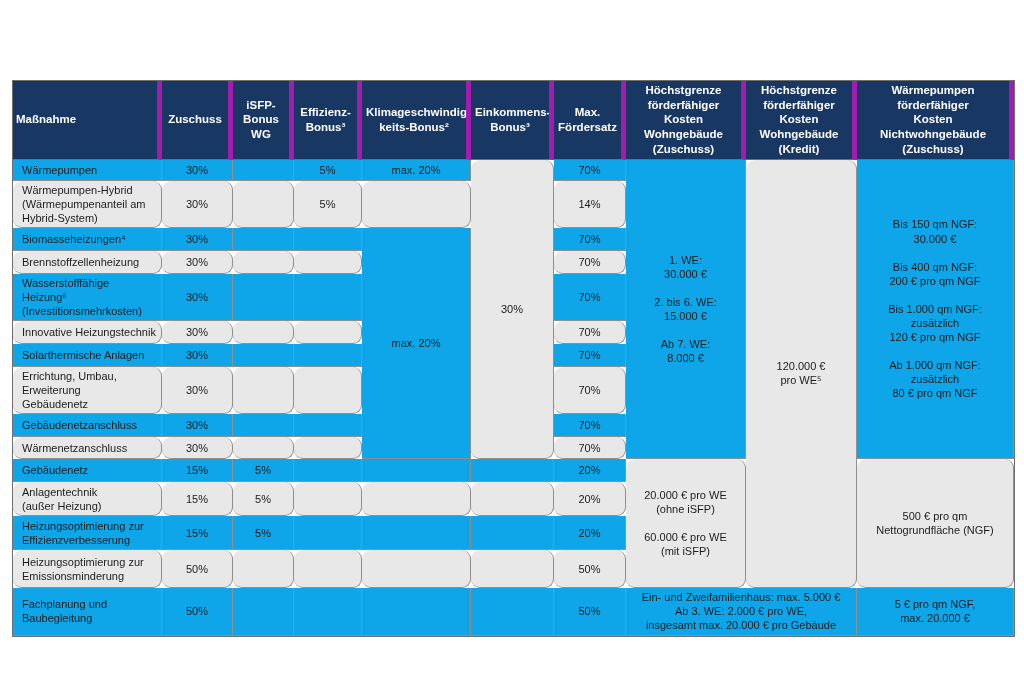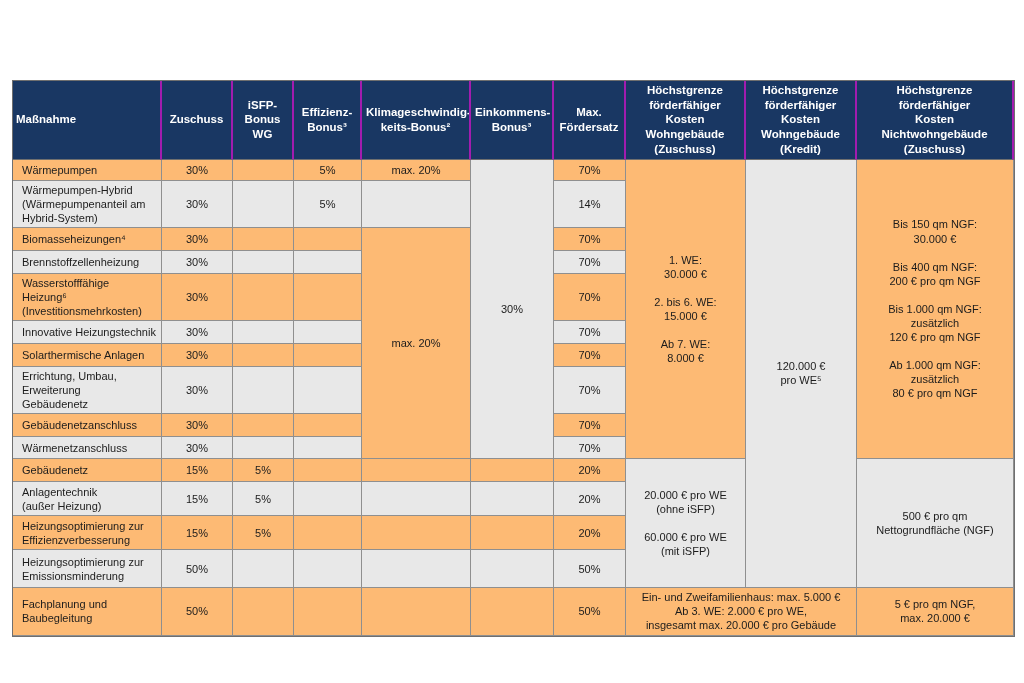--- a/index.html
+++ b/index.html
@@ -14,26 +14,26 @@
   }
   th,td{
     border-right:1px solid #8f8f8f;border-bottom:1px solid #8f8f8f;
     vertical-align:middle;text-align:center;
     font-size:11px;line-height:1.28;color:#1c1c1c;
     white-space:pre-line;padding:2px 4px;overflow:hidden;
     box-sizing:border-box;
   }
   th{
     background:#193763;color:#ffffff;font-weight:bold;font-size:11.5px;
-    border-right:2px solid #a21caf;border-bottom:1px solid #6f6f6f;
+    border-right:5px solid #a21caf;border-bottom:1px solid #6f6f6f;
   }
   th.first{text-align:left;padding-left:3px;}
   td.name{text-align:left;padding-left:9px;}
-  .w{background:#fdba74;}
-  .g{background:#e8e8e8;}
+  .w{background:#0ea5e9;}
+  .g{background:#e8e8e8;border-radius:9px;}
 </style>
 </head>
 <body>
 
 <table class="subsidy">
   <colgroup>
     <col style="width:149px">
       <col style="width:71px">
       <col style="width:61px">
       <col style="width:68px">
@@ -61,21 +61,21 @@
     <th>Max.
 Fördersatz</th>
     <th>Höchstgrenze
 förderfähiger Kosten
 Wohngebäude
 (Zuschuss)</th>
     <th>Höchstgrenze
 förderfähiger Kosten
 Wohngebäude
 (Kredit)</th>
-    <th>Höchstgrenze förderfähiger
+    <th>Wärmepumpen förderfähiger
 Kosten Nichtwohngebäude
 (Zuschuss)</th>
   </tr>
 
   <tr style="height:21px">
     <td class="name w">Wärmepumpen</td>
     <td class="w">30%</td>
     <td class="w"></td>
     <td class="w">5%</td>
     <td class="w">max. 20%</td>

